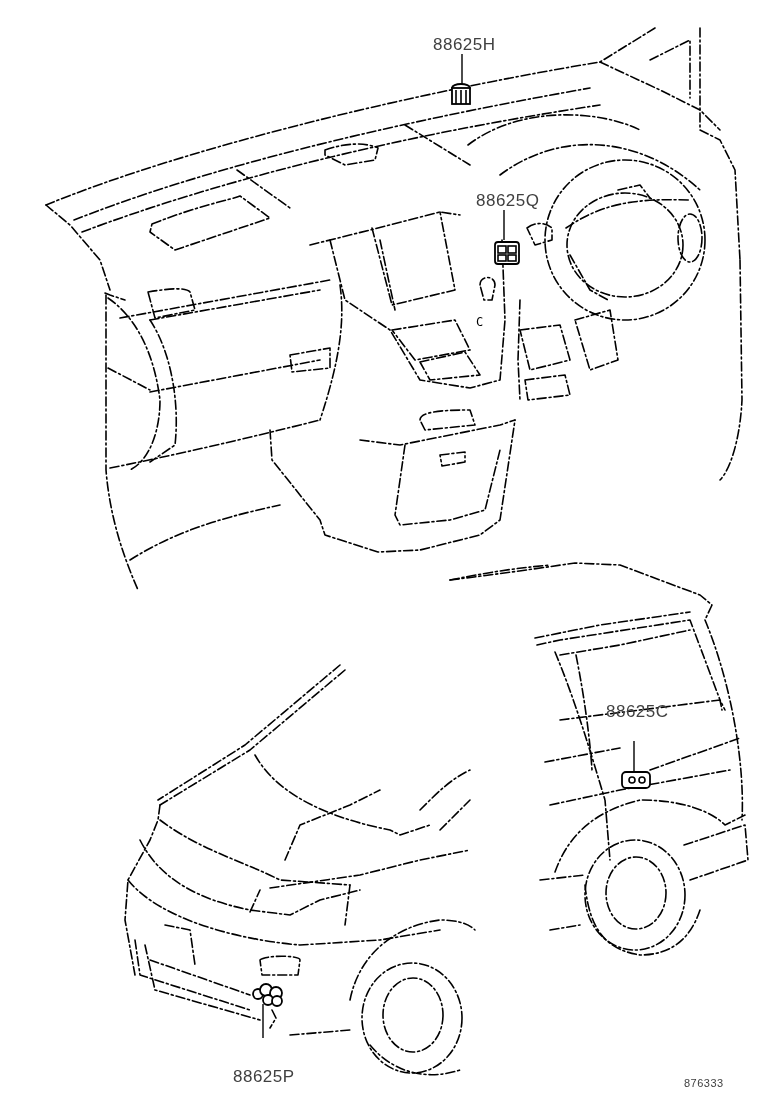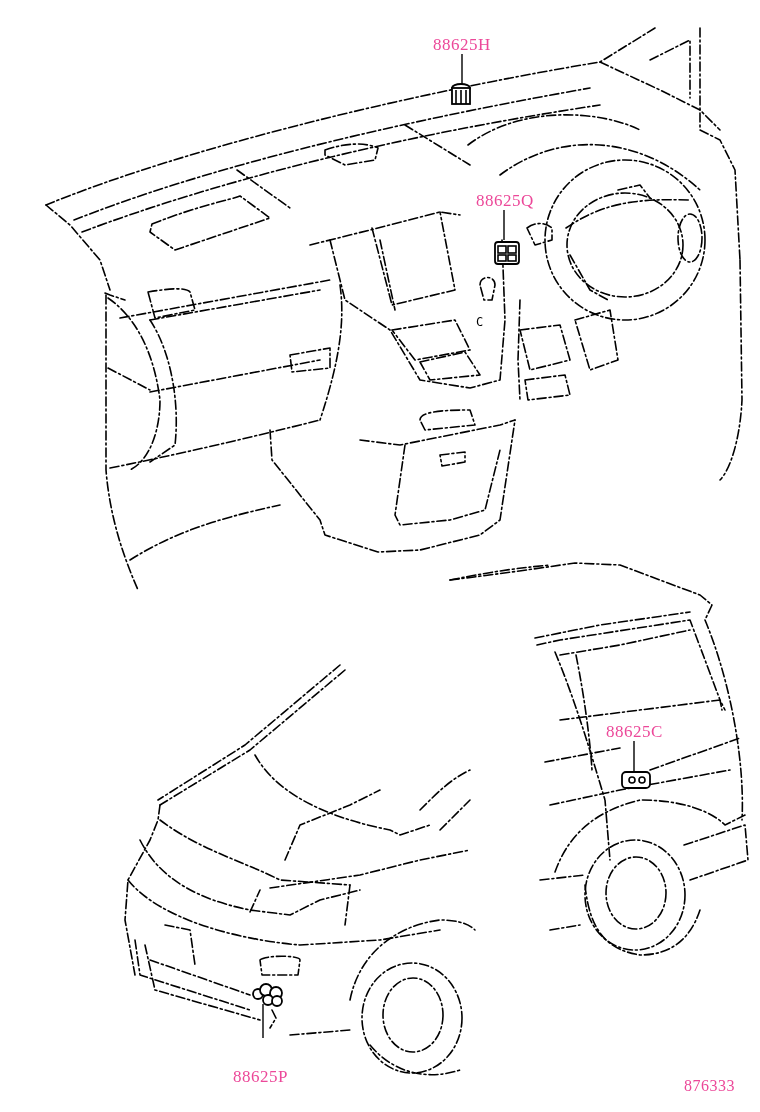--- a/index.html
+++ b/index.html
@@ -1,18 +1,18 @@
 <!DOCTYPE html>
 <html><head>
 <meta charset="utf-8">
 <style>
   html, body { margin: 0; padding: 0; background: #ffffff; }
   body { width: 760px; height: 1112px; position: relative; overflow: hidden; font-family: "DejaVu Sans Mono", monospace; }
   #canvas { position: absolute; left: 0; top: 0; width: 760px; height: 1112px; }
-  .lbl { position: absolute; font-family: Liberation Serif, serif; font-size: 17px; color: #ec4899; letter-spacing: 0.5px; line-height: 1; white-space: nowrap; }
+  .lbl { position: absolute; font-family: Liberation Sans, sans-serif; font-size: 17px; color: #404040; letter-spacing: 0.5px; line-height: 1; white-space: nowrap; }
   svg .ln { fill: none; stroke: #000; stroke-width: 1.6; stroke-dasharray: 9 3 2 3; stroke-linecap: round; stroke-linejoin: round; }
   svg .solid { fill: none; stroke: #000; stroke-width: 1.6; }
   svg .part { fill: #fff; stroke: #000; stroke-width: 1.8; }
   svg .leader { stroke: #000; stroke-width: 1.4; }
 </style>
 </head>
 <body>
 
 <div id="canvas">
   <svg width="760" height="1112" viewBox="0 0 760 1112">
@@ -159,18 +159,18 @@
       <circle class="part" cx="268" cy="1000" r="5"></circle>
       <circle class="part" cx="277" cy="1001" r="5"></circle>
       <line class="leader" x1="263" y1="1004" x2="263" y2="1038"></line>
       <path class="ln" d="M272,1010 L276,1018 L270,1028"></path>
     </g>
   </svg>
 
   
   <div class="lbl" style="left:433px; top:36px;">88625H</div>
   <div class="lbl" style="left:476px; top:192px;">88625Q</div>
-  <div class="lbl" style="left:606px; top:723px;">88625C</div>
+  <div class="lbl" style="left:606px; top:703px;">88625C</div>
   <div class="lbl" style="left:233px; top:1040px;margin-top:28px;">88625P</div>
 
   
-  <div class="lbl" style="left:684px; top:1078px; font-size:16px;">876333</div>
+  <div class="lbl" style="left:684px; top:1078px; font-size:11px;">876333</div>
 </div>
 
 </body></html>

